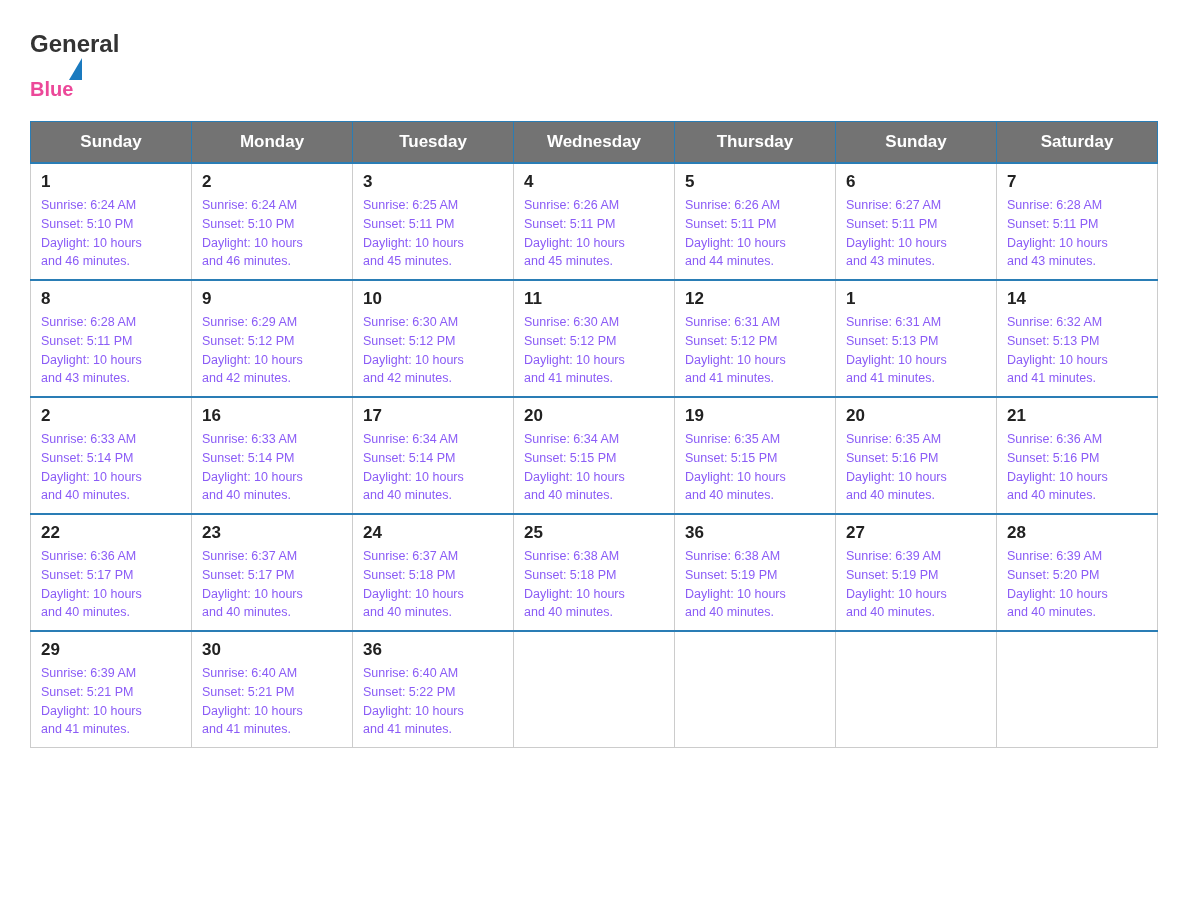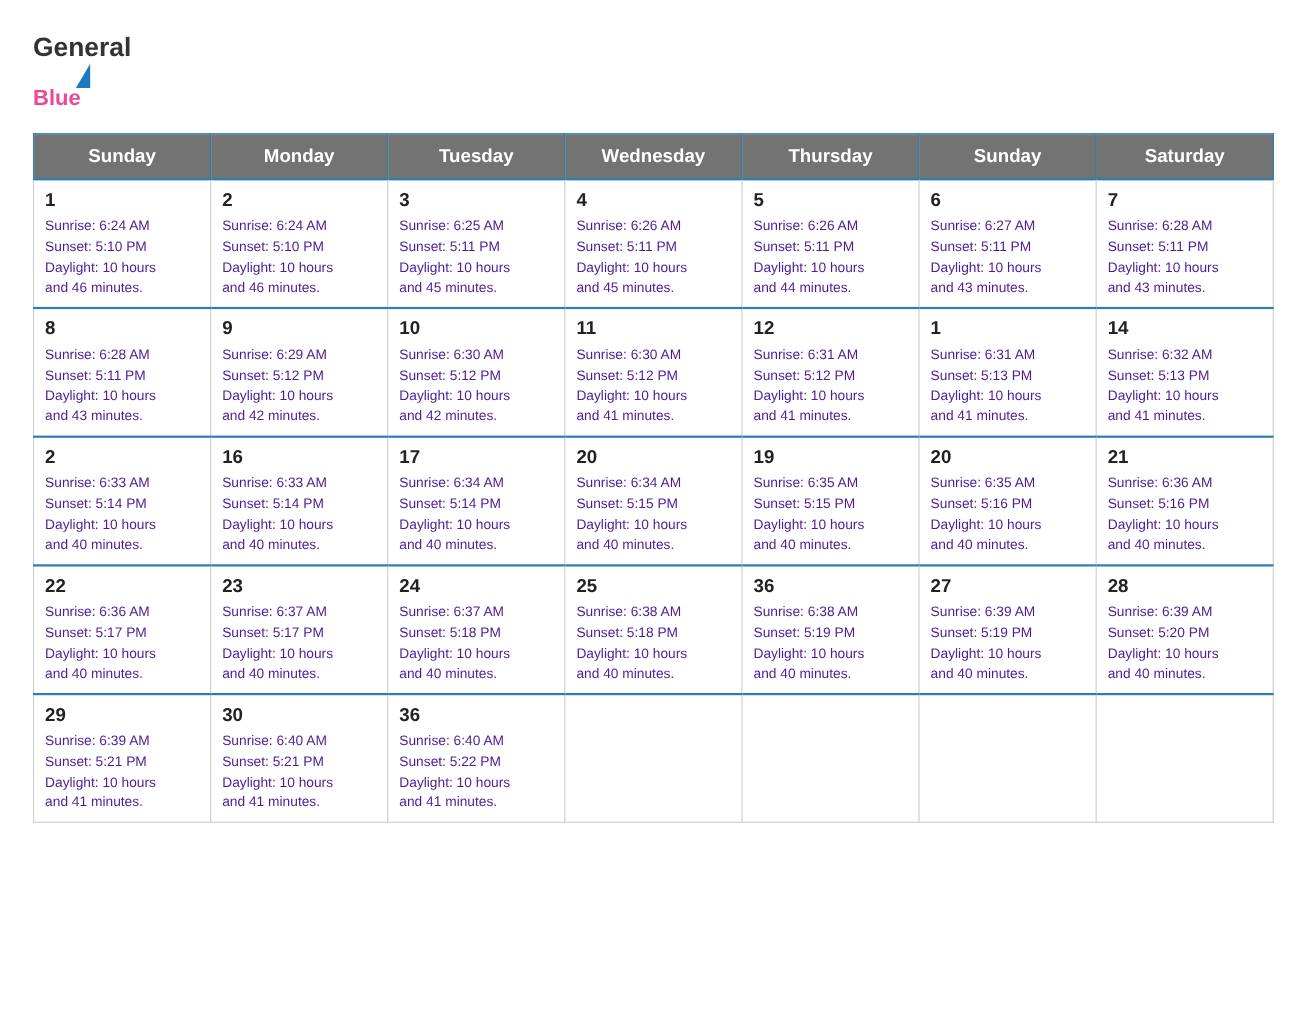--- a/index.html
+++ b/index.html
@@ -67,21 +67,21 @@
     .day-number {
       font-size: 17px;
       font-weight: bold;
       margin-bottom: 4px;
       color: #222;
       display: block;
     }
     .day-info {
       font-size: 12.5px;
       line-height: 1.5;
-      color: #4c1d95;
+      color: #8b5cf6;
     }
     .empty-cell {
       background: #fff;
       border-top: 2px solid #2a7db5;
     }
     .logo-triangle {
       display: inline-block;
       width: 0;
       height: 0;
       border-left: 13px solid transparent;

